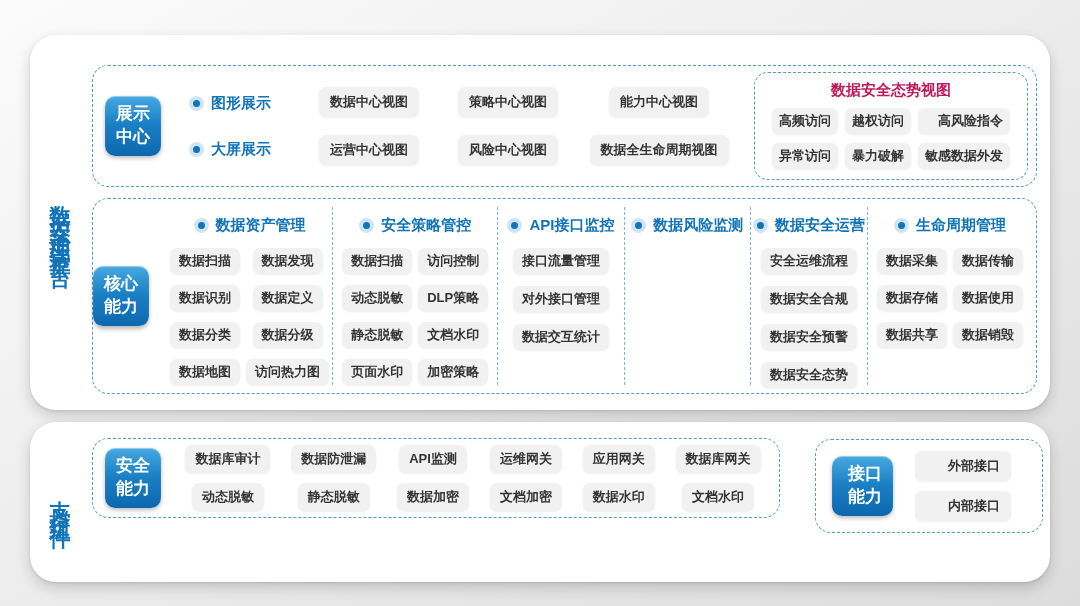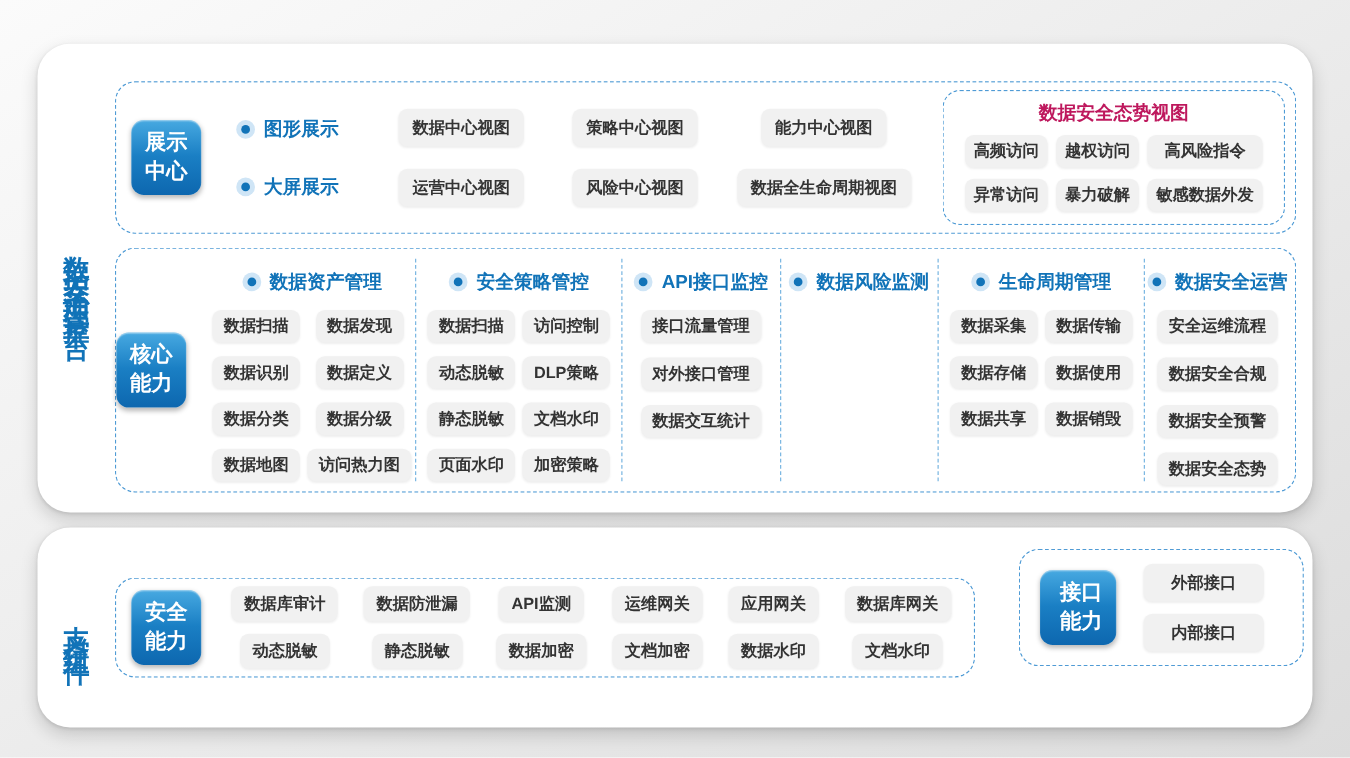--- a/index.html
+++ b/index.html
@@ -87,21 +87,21 @@
   }
 
   .pill {
     background: #f1f1f1;
     color: #333333;
     font-weight: bold;
     font-size: 13px;
     padding: 6px 11px;
     border-radius: 7px;
     white-space: nowrap;
-    text-align: center;
+    text-align: right;
     box-shadow: 0 1px 2px rgba(0,0,0,0.07);
   }
 
   .situation {
     margin-left: auto; margin-right: 8px;
     width: 274px;
     border-radius: 14px;
     padding: 7px 8px 10px;
   }
   .situation-title { color: #be185d; font-weight: bold; font-size: 15px; text-align: center; margin: 1px 0 8px; }
@@ -113,21 +113,21 @@
   .col { display: flex; flex-direction: column; align-items: center; padding: 2px 2px; }
   .col + .col { border-left: 1px dashed #7db8e2; }
   .c1 { width: 166px; } .c2 { width: 166px; } .c3 { width: 127px; }
   .c4 { width: 127px; } .c5 { width: 166px; } .c6 { flex: 1; }
   .col .hdr { margin: 7px 0 13px; }
   .items2 { display: grid; grid-template-columns: auto auto; gap: 11px 6px; justify-items: center; }
   .items1 { display: grid; gap: 12px; justify-items: center; }
   .col .pill { font-size: 13px; padding: 4px 9px; }
 
   .panel-security {
-    position: absolute; left: 62px; top: 40px; width: 688px; height: 80px;
+    position: absolute; left: 62px; top: 16px; width: 688px; height: 80px;
     display: flex; align-items: center;
   }
   .sec-grid {
     display: grid; grid-template-columns: repeat(6, auto);
     gap: 10px 12px; margin: 0 14px 0 20px; flex: 1; justify-items: center;
   }
   .sec-grid .pill { font-size: 13px; padding: 5px 10px; }
 
   .panel-interface {
     position: absolute; left: 785px; top: 17px; width: 228px; height: 94px;
@@ -231,45 +231,45 @@
         </div>
       </div>
 
       <div class="col c4">
         <div class="hdr">
           <span class="bullet"></span>
           <span>数据风险监测</span>
         </div>
       </div>
 
+      <div class="col c6">
+        <div class="hdr">
+          <span class="bullet"></span>
+          <span>数据安全运营</span>
+        </div>
+        <div class="items1">
+          <div class="pill">安全运维流程</div>
+          <div class="pill">数据安全合规</div>
+          <div class="pill">数据安全预警</div>
+          <div class="pill">数据安全态势</div>
+        </div>
+      </div>
+
       <div class="col c5">
         <div class="hdr">
           <span class="bullet"></span>
           <span>生命周期管理</span>
         </div>
         <div class="items2">
           <div class="pill">数据采集</div>
           <div class="pill">数据传输</div>
           <div class="pill">数据存储</div>
           <div class="pill">数据使用</div>
           <div class="pill">数据共享</div>
           <div class="pill">数据销毁</div>
-        </div>
-      </div>
-
-      <div class="col c6">
-        <div class="hdr">
-          <span class="bullet"></span>
-          <span>数据安全运营</span>
-        </div>
-        <div class="items1">
-          <div class="pill">安全运维流程</div>
-          <div class="pill">数据安全合规</div>
-          <div class="pill">数据安全预警</div>
-          <div class="pill">数据安全态势</div>
         </div>
       </div>
 
     </div>
   </div>
 </div>
 
 <div class="card card-bottom">
   <div class="vtitle">支撑组件</div>
 

